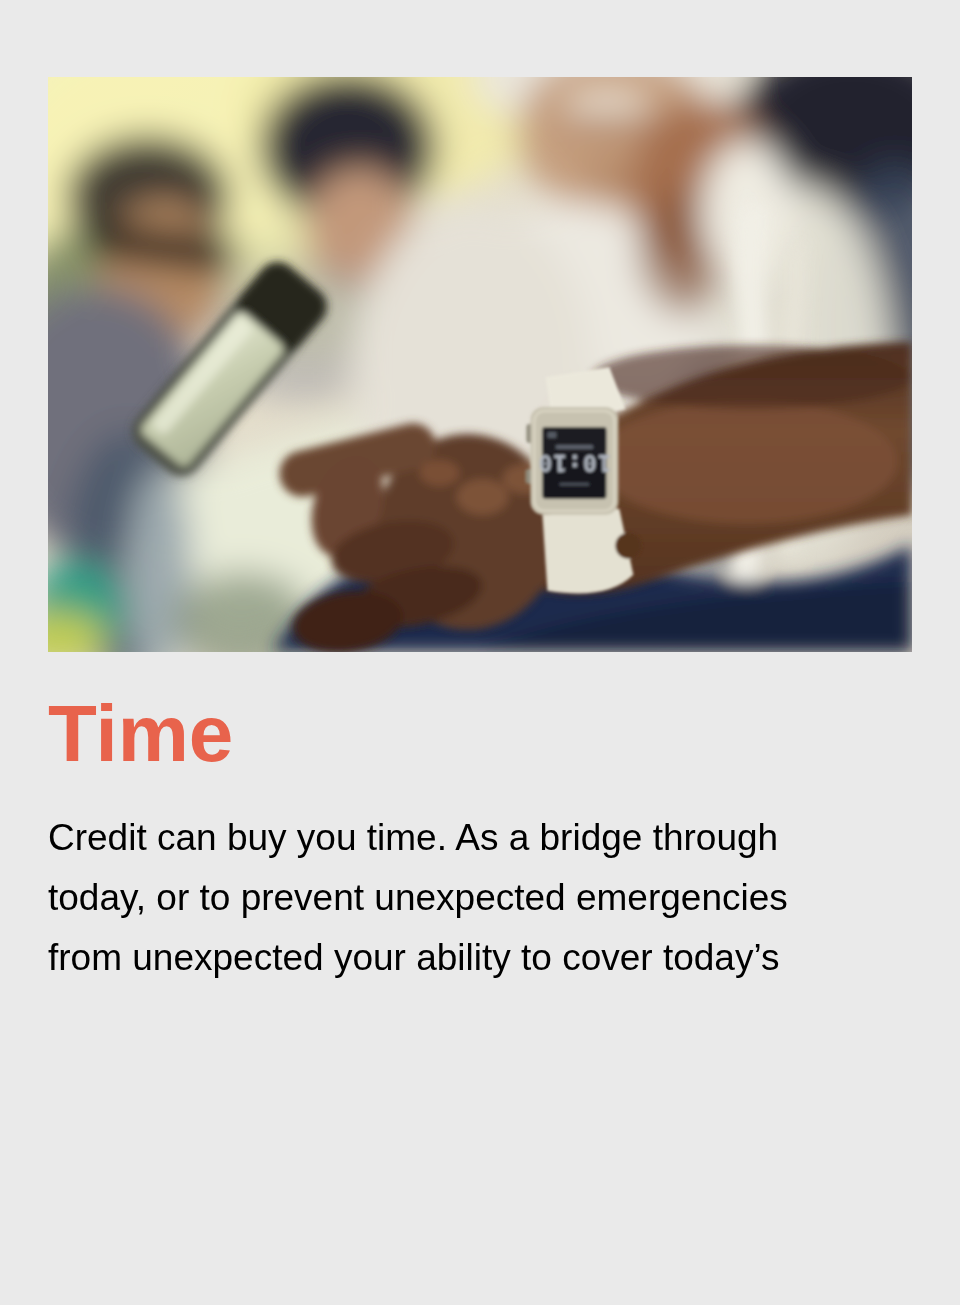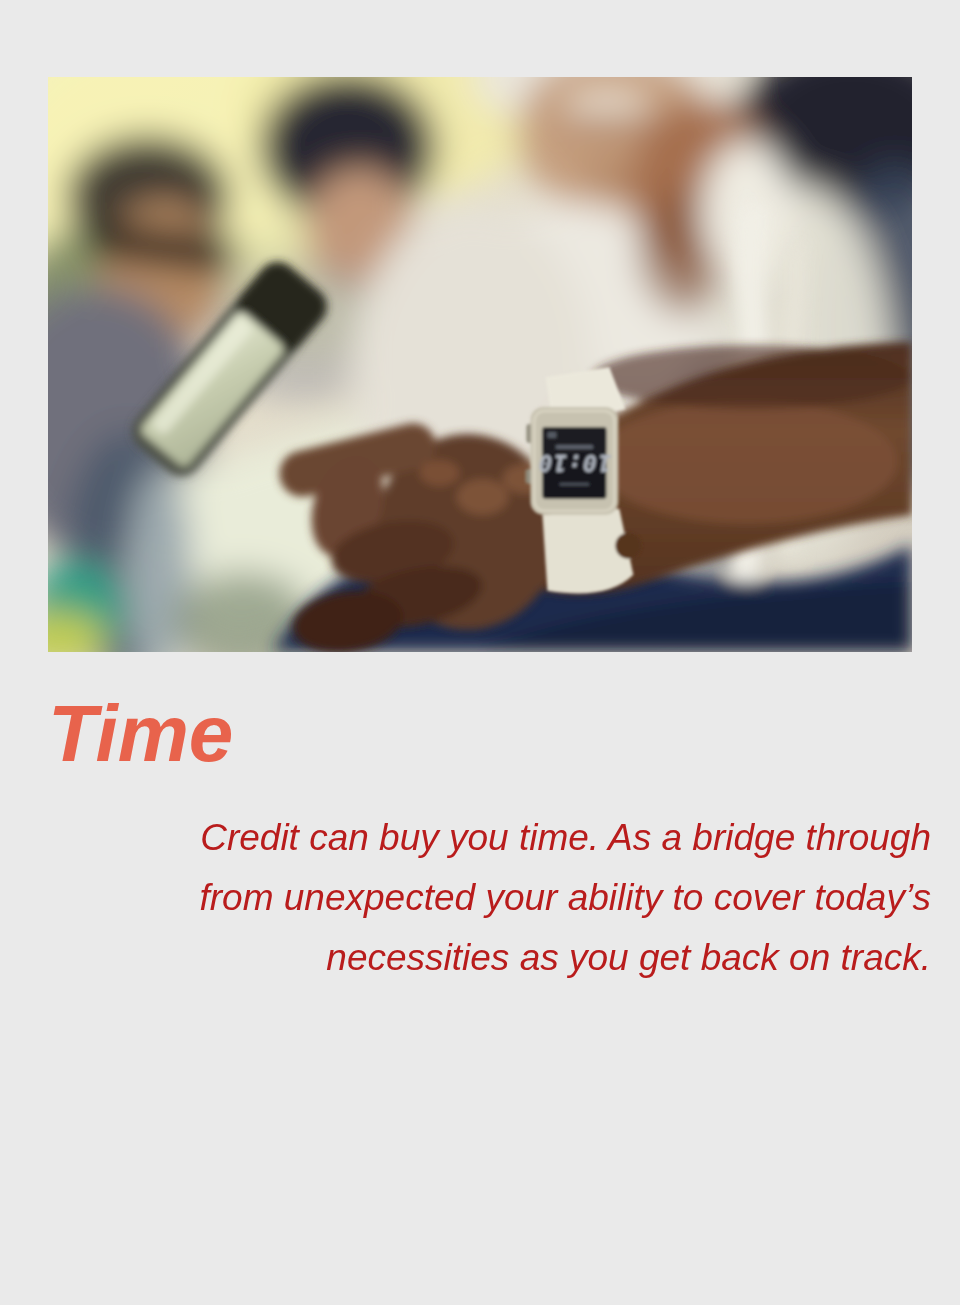--- a/index.html
+++ b/index.html
@@ -7,45 +7,43 @@
     width: 960px;
     height: 1305px;
     background: #EAEAEA;
     font-family: "Liberation Sans", sans-serif;
     overflow: hidden;
   }
   .page {
     box-sizing: border-box;
     width: 960px;
     height: 1305px;
-    padding: 77px 29px 0 48px;
-    font-style: italic;
+    padding: 77px 64px 0 48px;
   }
   figure.hero {
     margin: 0;
     width: 864px;
     height: 575px;
     overflow: hidden;
   }
   figure.hero svg { display: block; }
   h1.title {
     margin: 42px 0 0 0;
     font-size: 80px;
     line-height: 80px;
     font-weight: 700;
     color: #E8634C;
     letter-spacing: 0px;
   }
   .body-text {
     margin-top: 34px;
     font-size: 37px;
     line-height: 60px;
-    color: #b91c1c;
+    color: #000000;
     font-weight: 400;
-    text-align: right;
   }
   .body-text .line { white-space: nowrap; }
 </style>
 </head>
 <body>
 
 <div class="page">
 
   <figure class="hero" aria-label="Blurred group of people sitting outdoors; in focus, a man’s hands hold a smartphone and his wrist wears a white-band smartwatch">
     <svg width="864" height="575" viewBox="0 0 865 575" xmlns="http://www.w3.org/2000/svg">
@@ -174,17 +172,17 @@
           <rect x="545" y="411" width="9" height="6" rx="1" fill="#555A63"></rect>
         </g>
       </g>
     </svg>
   </figure>
 
   <h1 class="title">Time</h1>
 
   <div class="body-text">
     <div class="line">Credit can buy you time. As a bridge through</div>
+    <div class="line">today, or to prevent unexpected emergencies</div>
     <div class="line">from unexpected your ability to cover today’s</div>
-    <div class="line">necessities as you get back on track.</div>
   </div>
 
 </div>
 
 </body></html>

